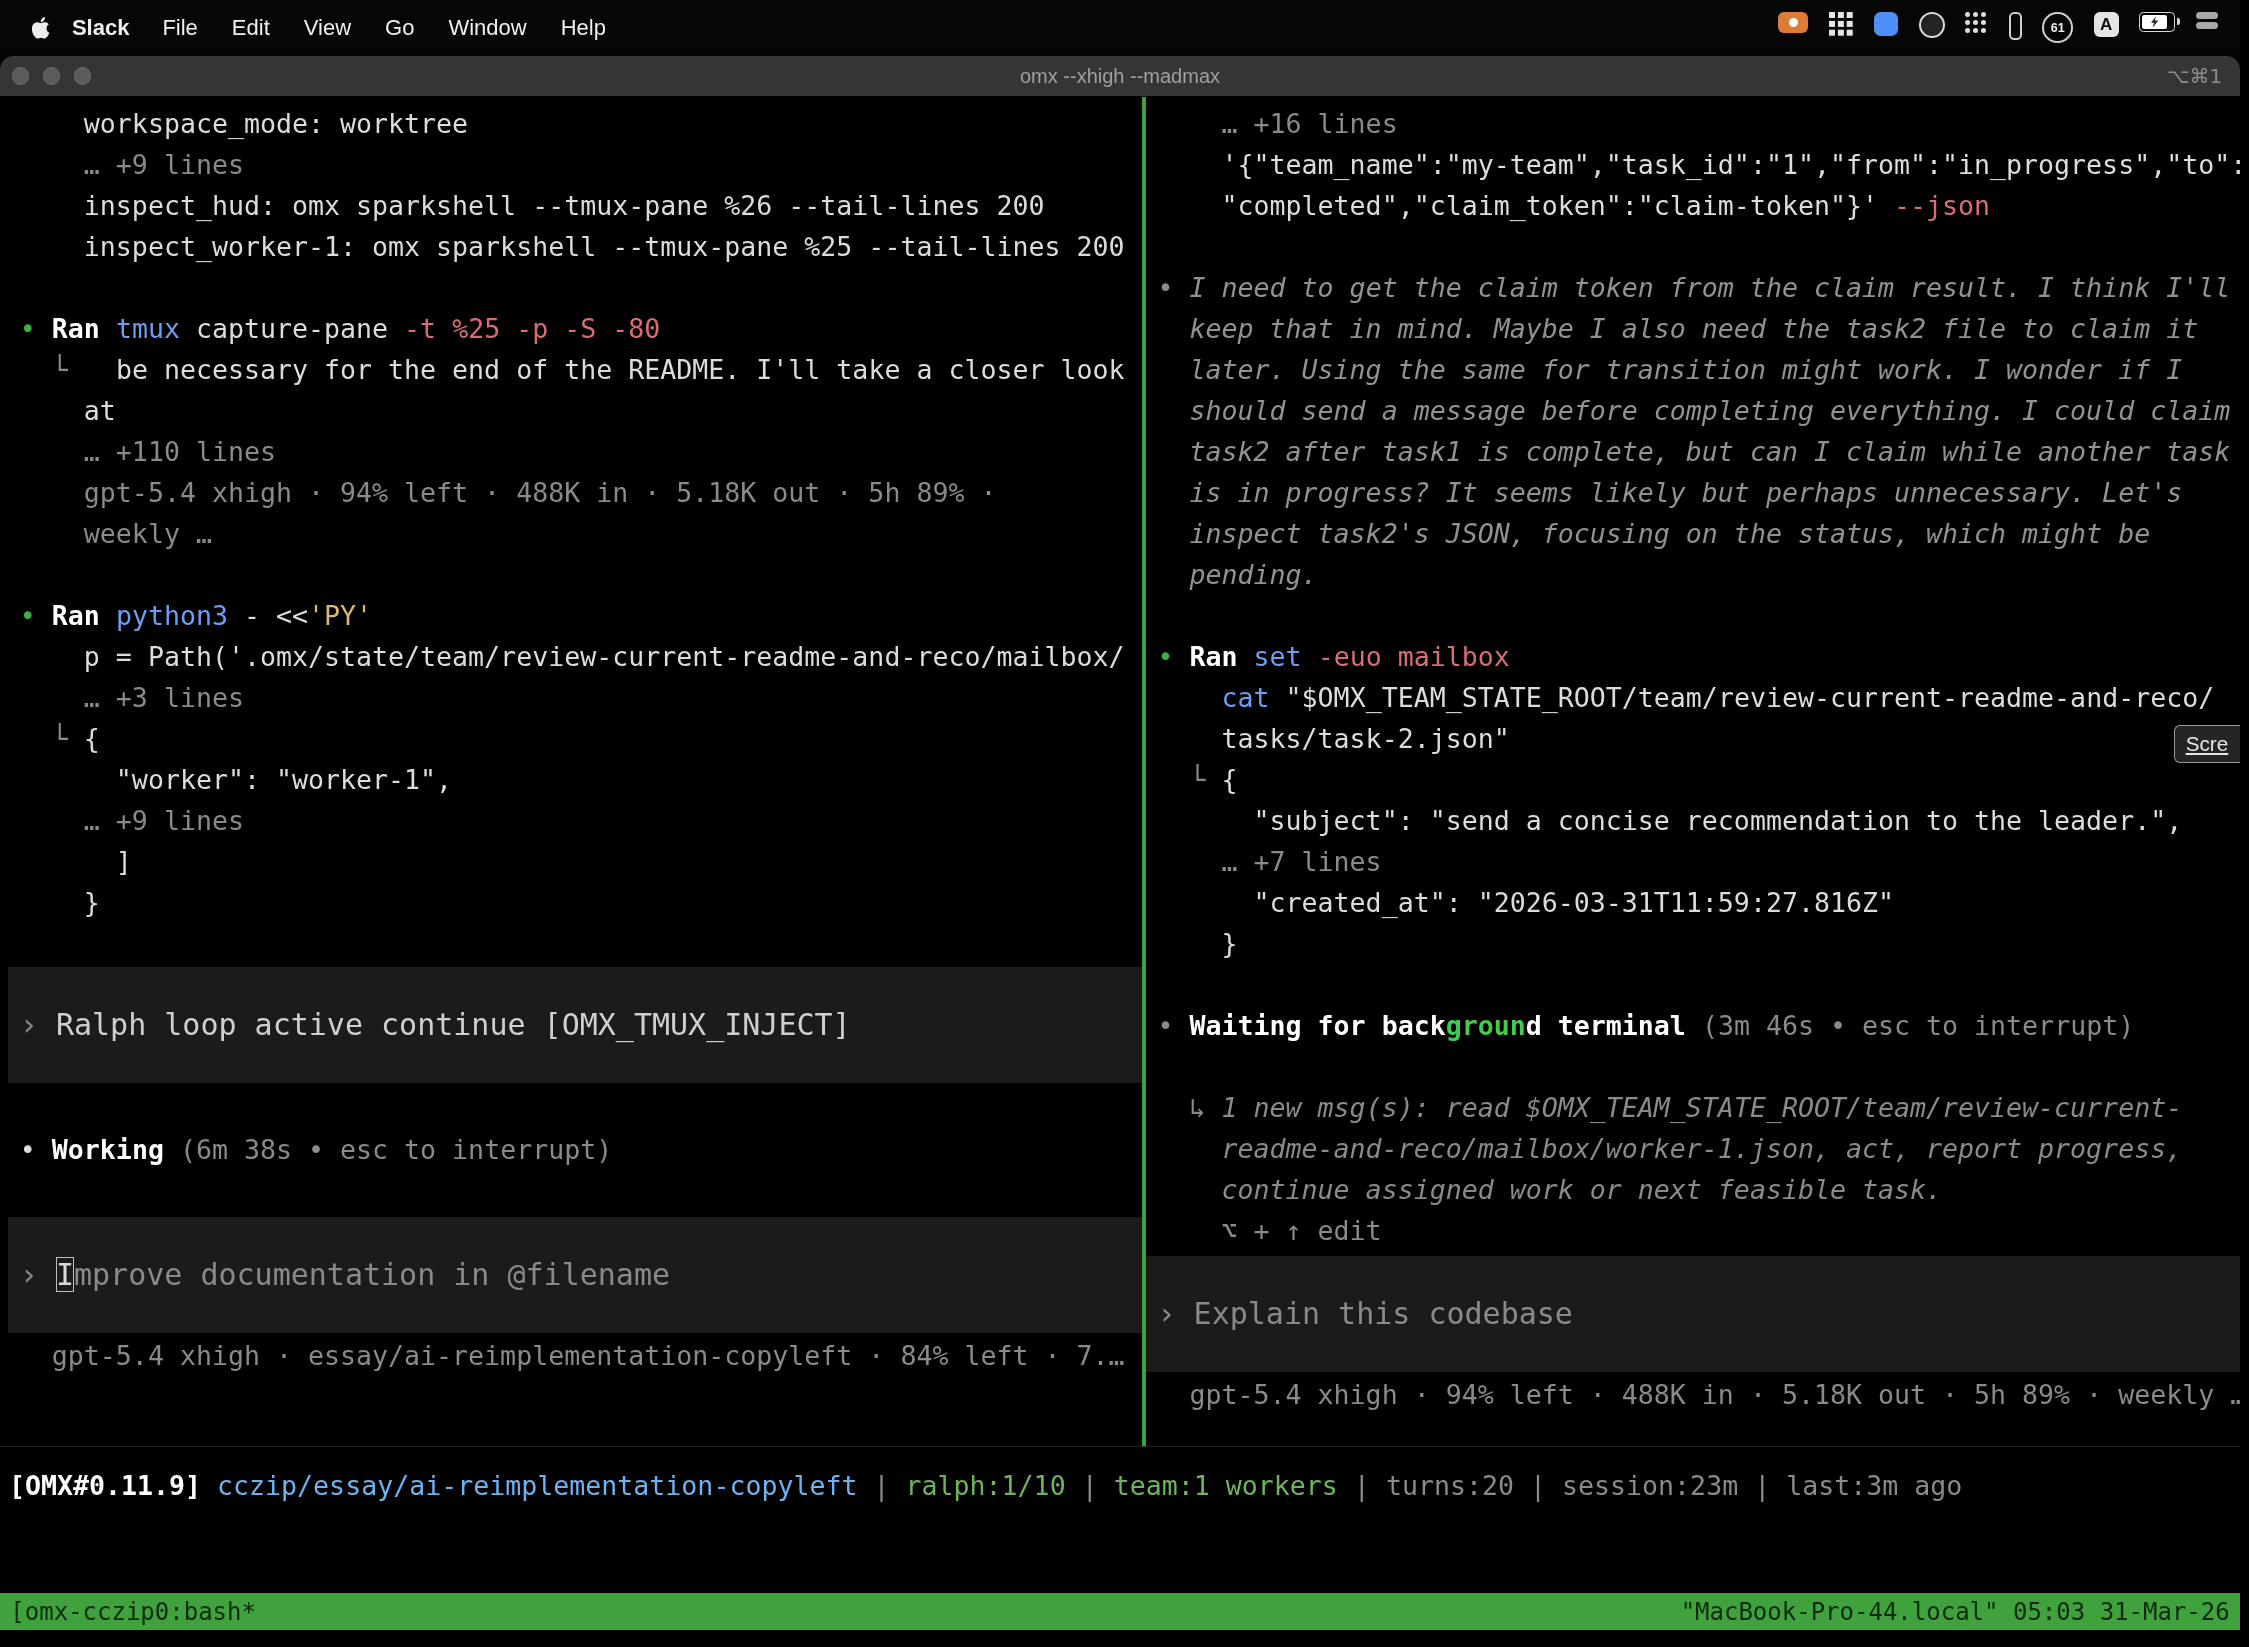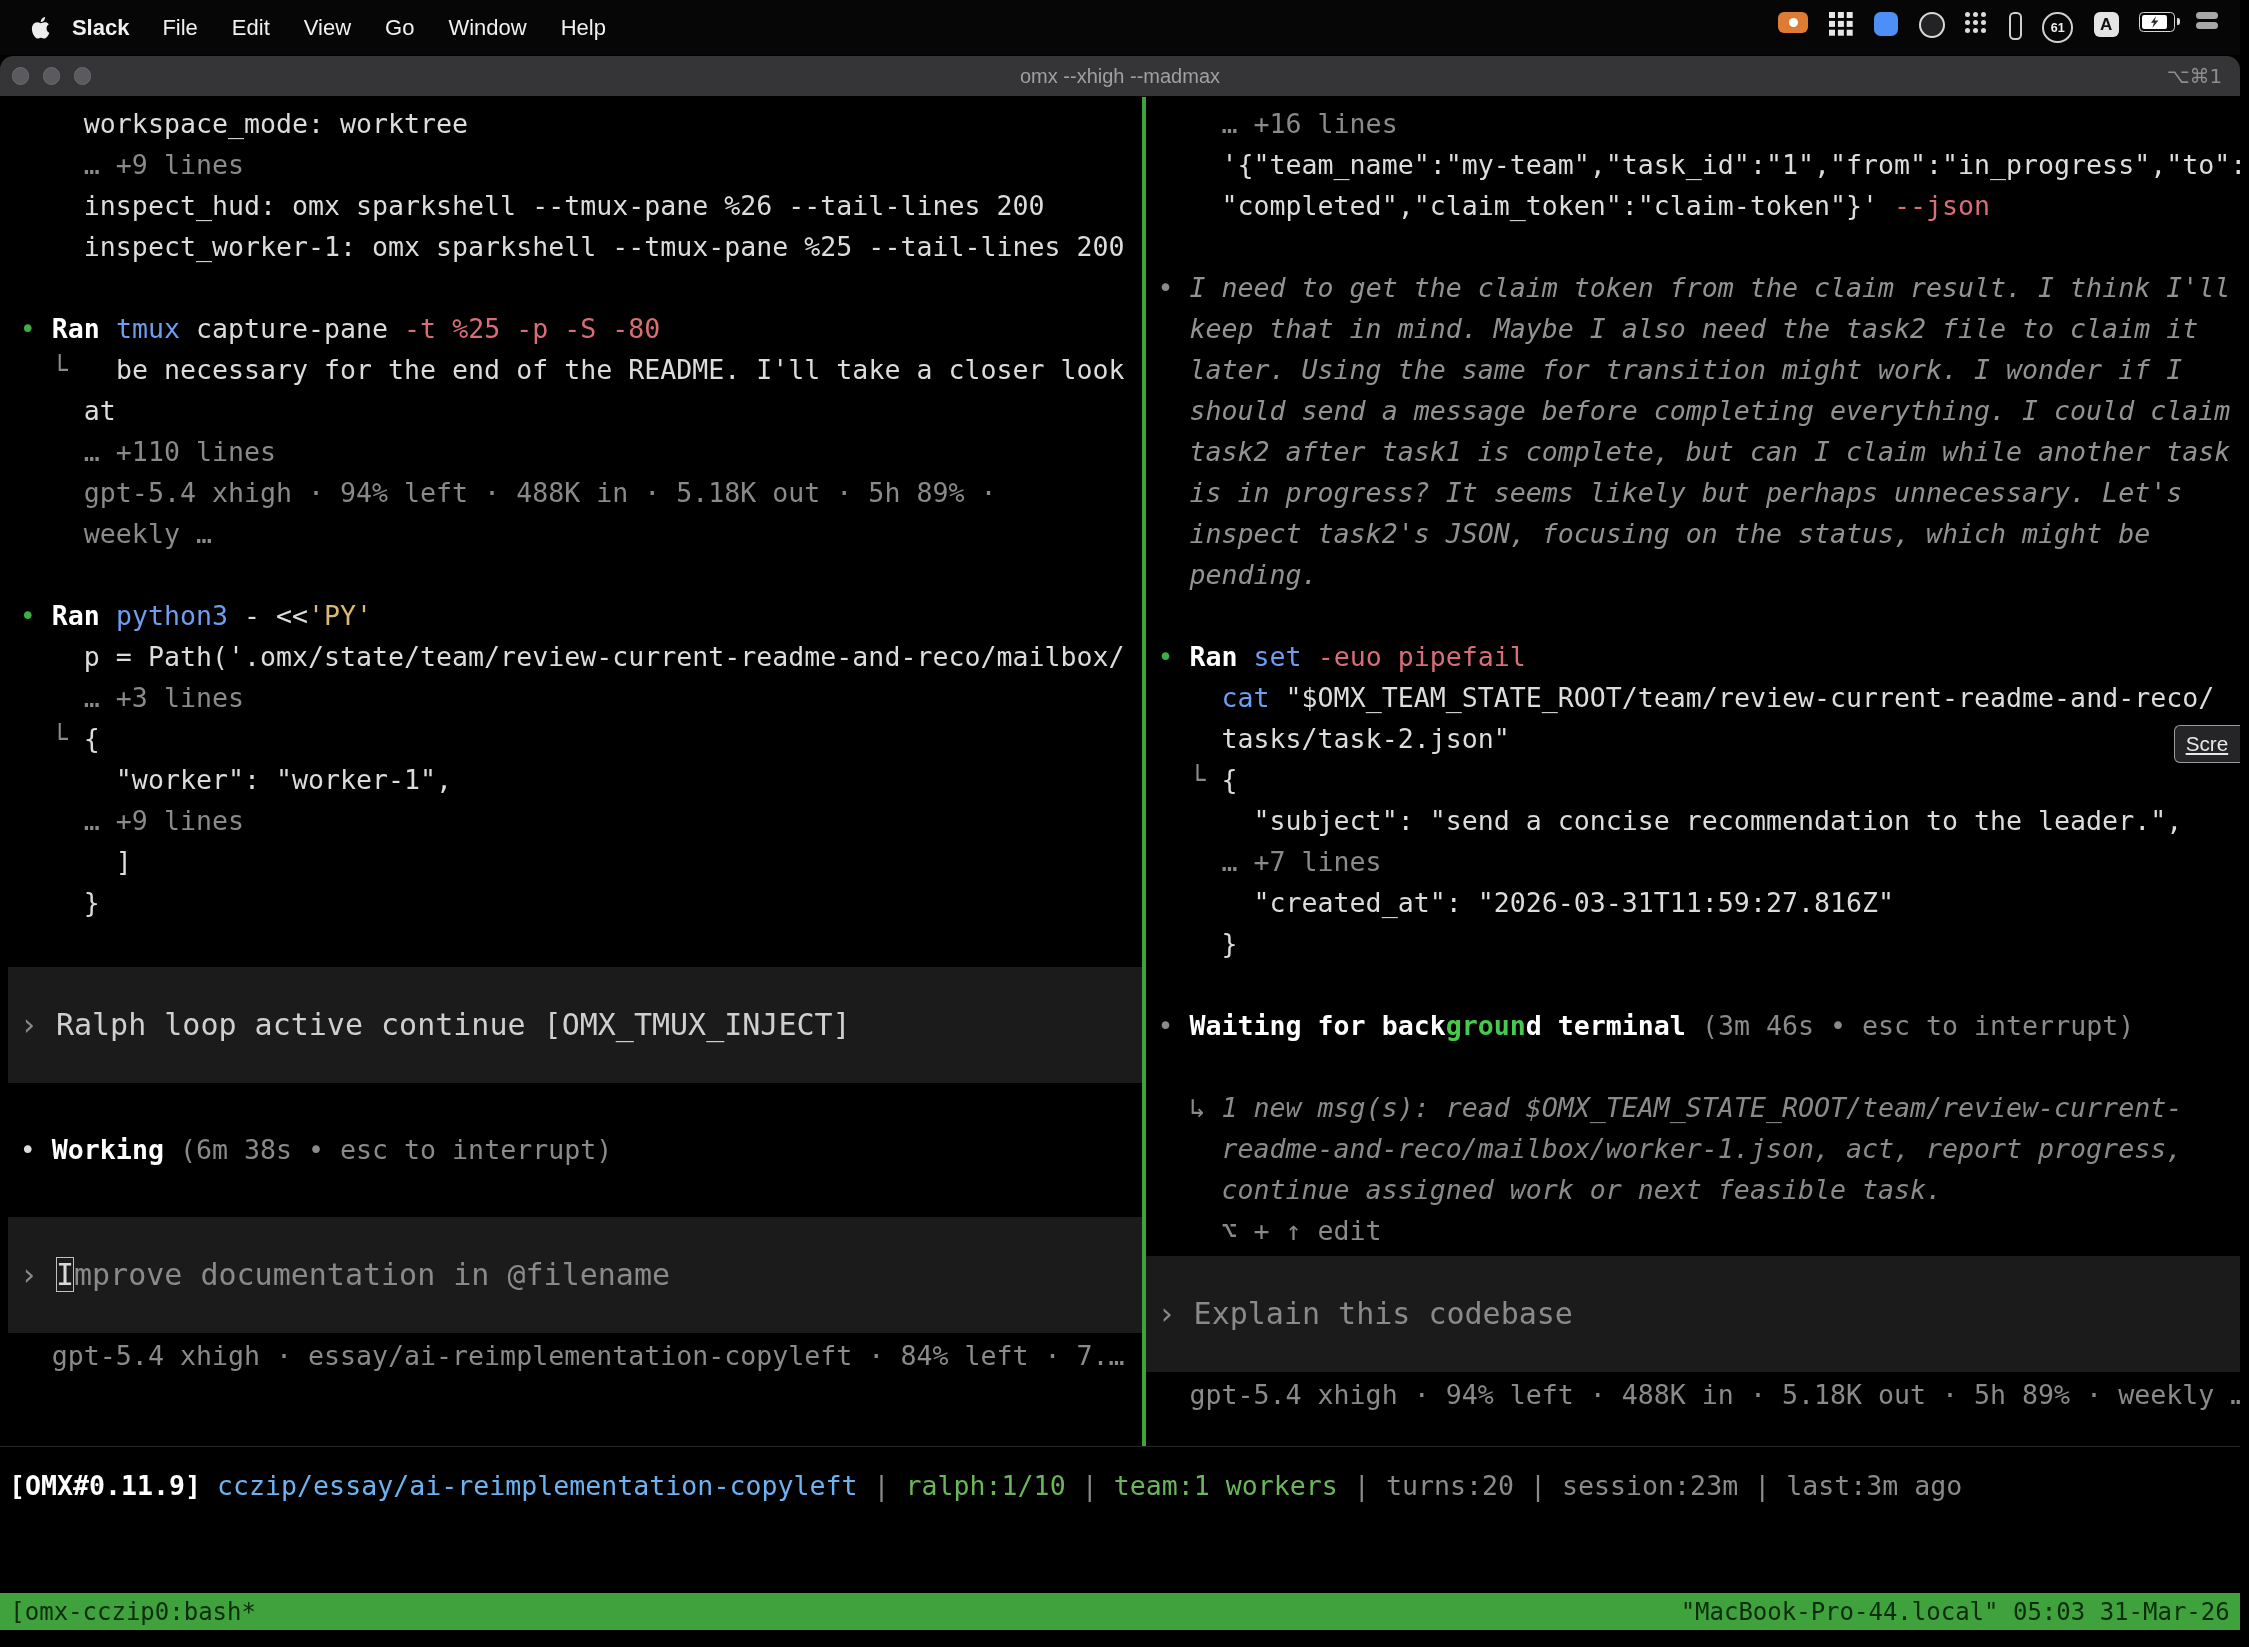--- a/index.html
+++ b/index.html
@@ -180,21 +180,21 @@
           <div class="tline"></div>
           <div class="tline"><span class="sg-d">• </span><span class="sg-ital">I need to get the claim token from the claim result. I think I'll</span></div>
           <div class="tline"><span class="sg-ital">  keep that in mind. Maybe I also need the task2 file to claim it</span></div>
           <div class="tline"><span class="sg-ital">  later. Using the same for transition might work. I wonder if I</span></div>
           <div class="tline"><span class="sg-ital">  should send a message before completing everything. I could claim</span></div>
           <div class="tline"><span class="sg-ital">  task2 after task1 is complete, but can I claim while another task</span></div>
           <div class="tline"><span class="sg-ital">  is in progress? It seems likely but perhaps unnecessary. Let's</span></div>
           <div class="tline"><span class="sg-ital">  inspect task2's JSON, focusing on the status, which might be</span></div>
           <div class="tline"><span class="sg-ital">  pending.</span></div>
           <div class="tline"></div>
-          <div class="tline"><span class="sg-grn">•</span><span class="sg-w"> </span><span class="sg-b">Ran</span><span class="sg-w"> </span><span class="sg-cmd">set</span><span class="sg-w"> </span><span class="sg-flag">-euo pipefail</span></div>
+          <div class="tline"><span class="sg-grn">•</span><span class="sg-w"> </span><span class="sg-b">Ran</span><span class="sg-w"> </span><span class="sg-cmd">set</span><span class="sg-w"> </span><span class="sg-flag">-euo mailbox</span></div>
           <div class="tline"><span class="sg-w">    </span><span class="sg-cmd">cat</span><span class="sg-w"> "$OMX_TEAM_STATE_ROOT/team/review-current-readme-and-reco/</span></div>
           <div class="tline"><span class="sg-w">    tasks/task-2.json"</span></div>
           <div class="tline"><span class="sg-d">  └ </span><span class="sg-w">{</span></div>
           <div class="tline"><span class="sg-w">      "subject": "send a concise recommendation to the leader.",</span></div>
           <div class="tline"><span class="sg-d">    … +7 lines</span></div>
           <div class="tline"><span class="sg-w">      "created_at": "2026-03-31T11:59:27.816Z"</span></div>
           <div class="tline"><span class="sg-w">    }</span></div>
           <div class="tline"></div>
           <div class="tline"><span class="sg-d">•</span><span class="sg-w"> </span><span class="sg-b">Waiting for back</span><span class="sg-bg">groun</span><span class="sg-b">d terminal</span><span class="sg-w"> </span><span class="sg-d">(3m 46s • esc to interrupt)</span></div>
           <div class="tline"></div>

